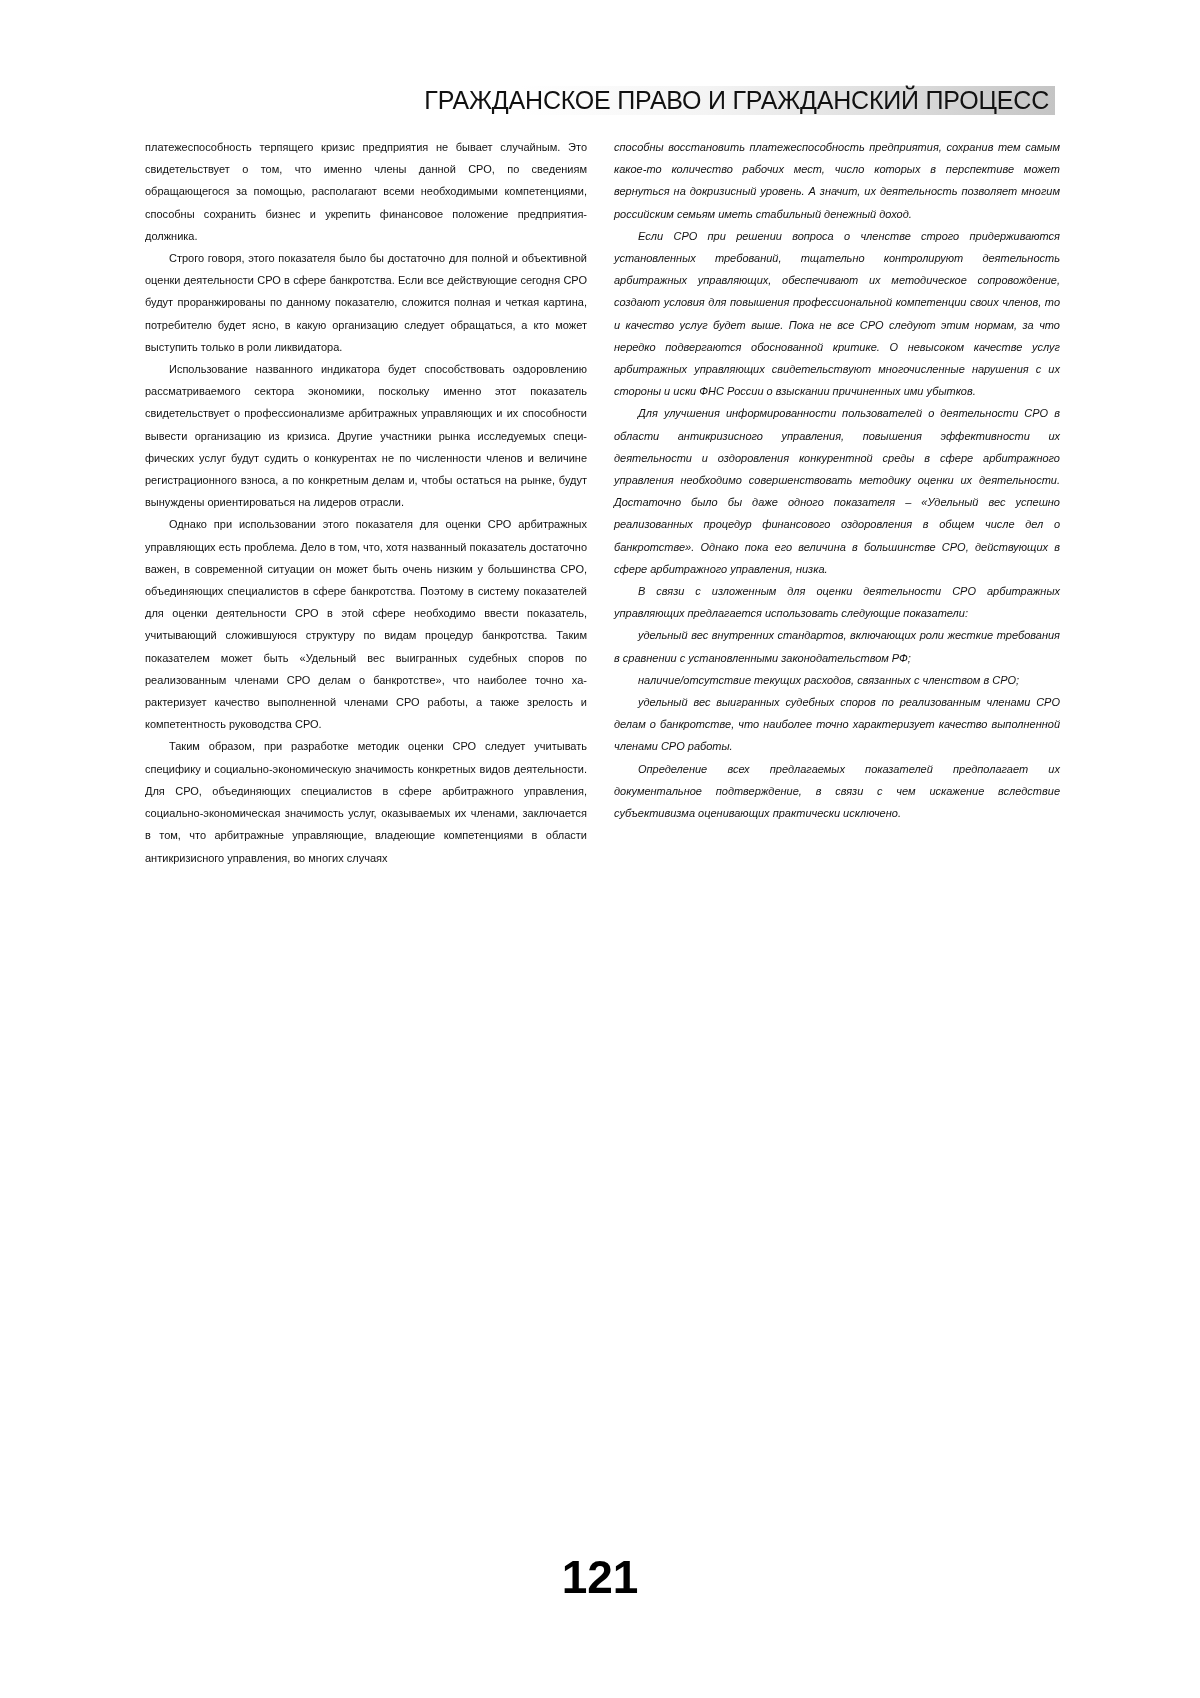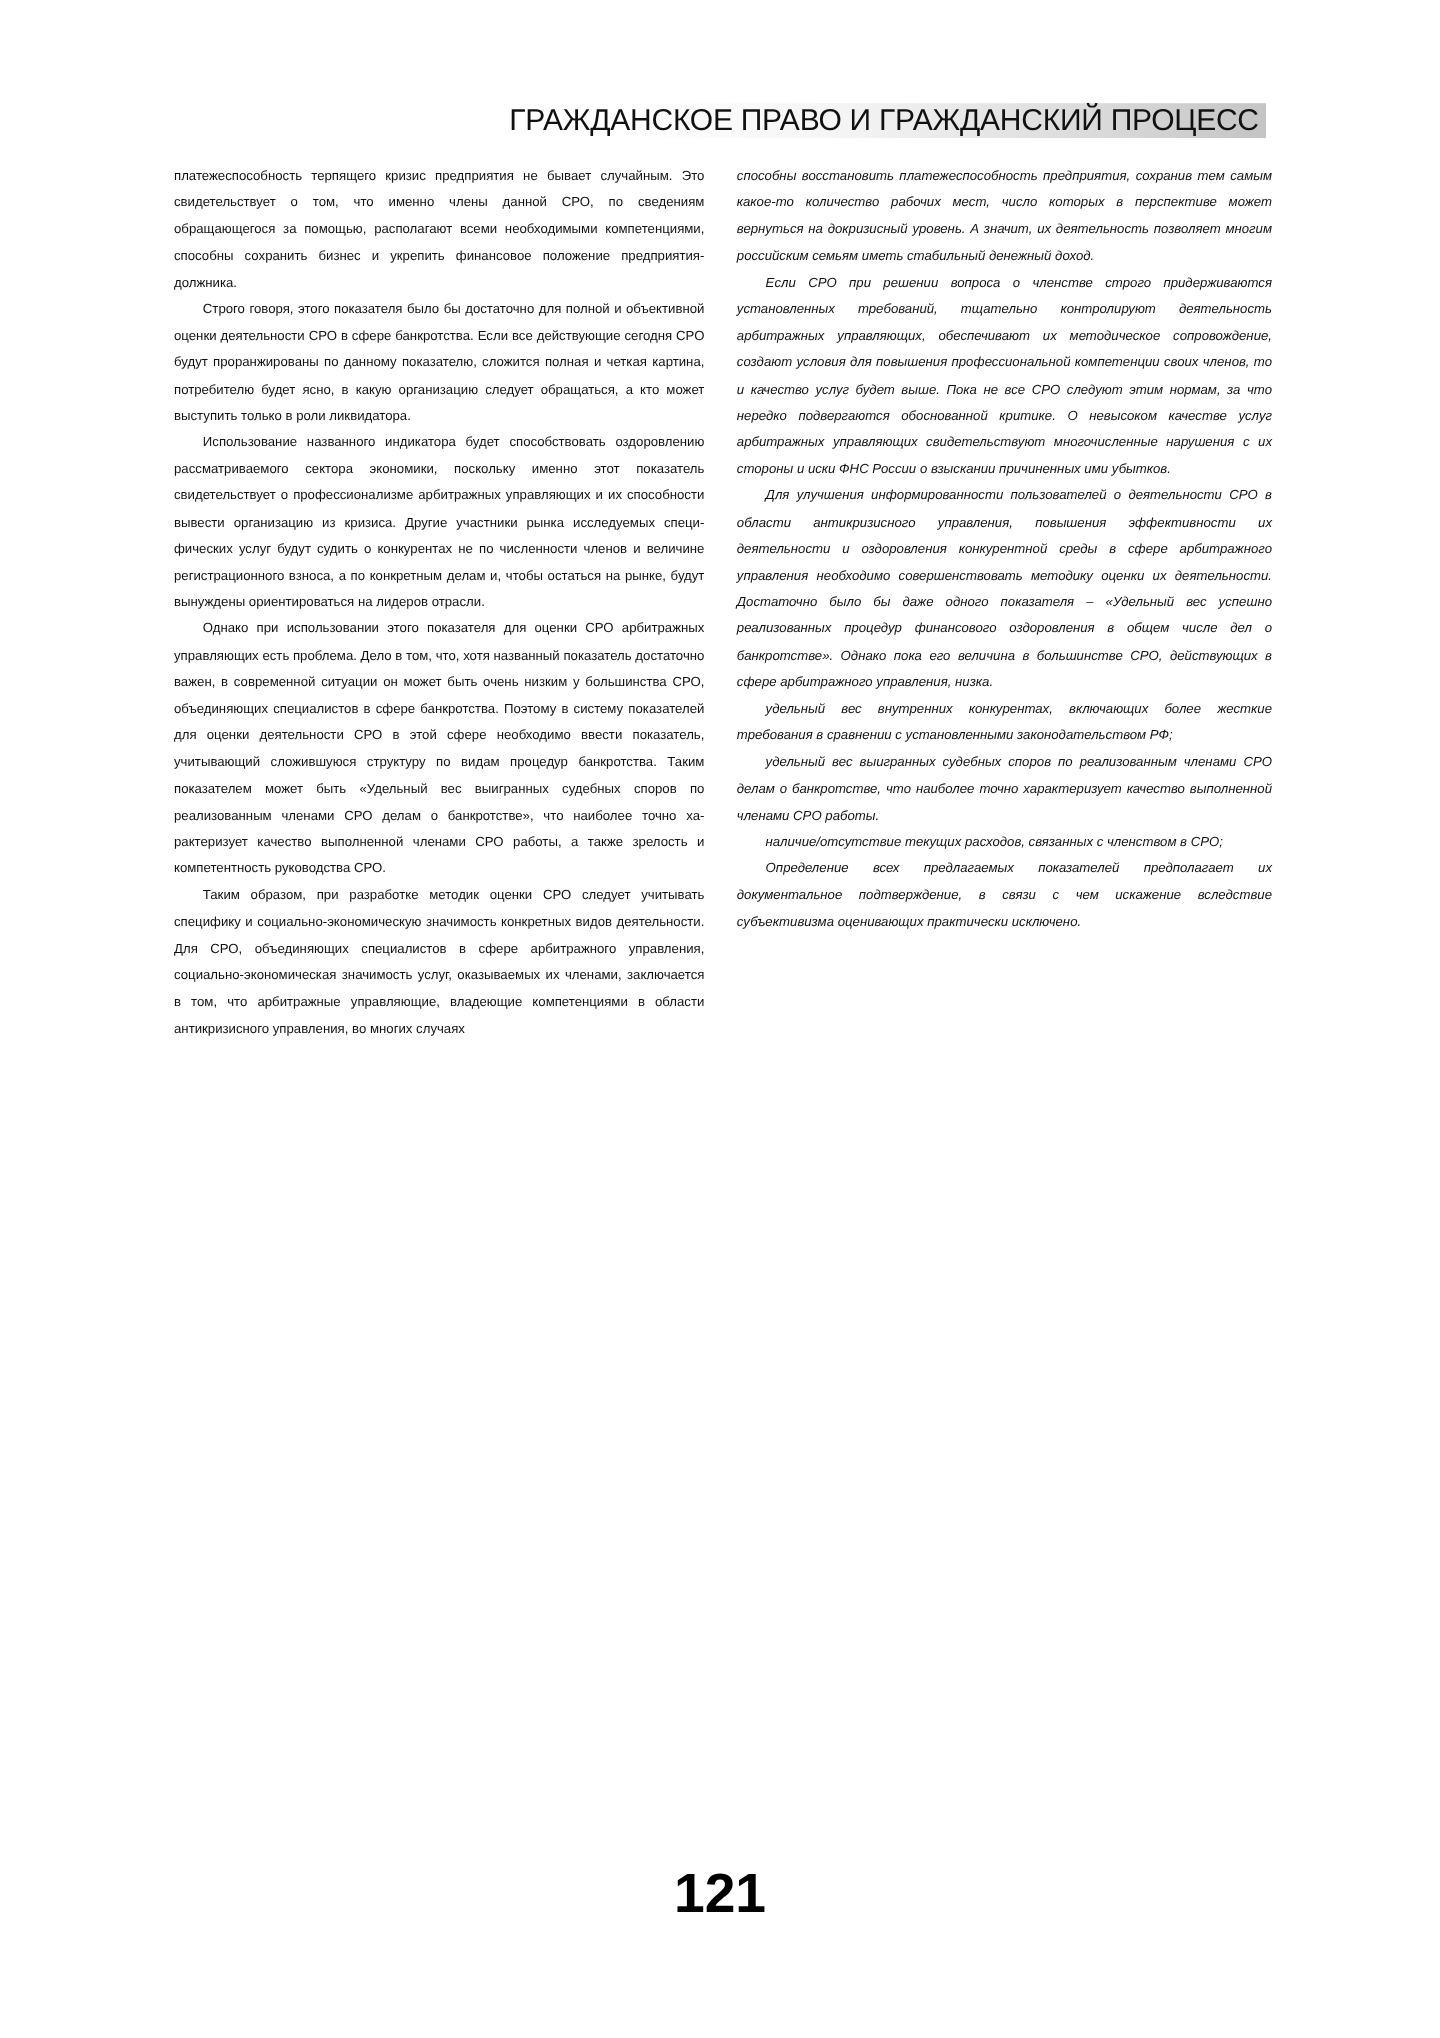--- a/index.html
+++ b/index.html
@@ -74,19 +74,20 @@
   <p>Строго говоря, этого показателя было бы достаточно для полной и объективной оценки деятельности СРО в сфере банкротства. Если все действующие сегодня СРО будут проран­жированы по данному показателю, сложится полная и четкая картина, потребителю будет ясно, в какую организацию следует обращать­ся, а кто может выступить только в роли ликви­датора.</p>
   <p>Использование названного индикатора бу­дет способствовать оздоровлению рассматри­ваемого сектора экономики, поскольку именно этот показатель свидетельствует о профес­сионализме арбитражных управляющих и их способности вывести организацию из кризиса. Другие участники рынка исследуемых специ­фических услуг будут судить о конкурентах не по численности членов и величине регистраци­онного взноса, а по конкретным делам и, чтобы остаться на рынке, будут вынуждены ориенти­роваться на лидеров отрасли.</p>
   <p>Однако при использовании этого показателя для оценки СРО арбитражных управляющих есть проблема. Дело в том, что, хотя назван­ный показатель достаточно важен, в современ­ной ситуации он может быть очень низким у большинства СРО, объединяющих специали­стов в сфере банкротства. Поэтому в систему показателей для оценки деятельности СРО в этой сфере необходимо ввести показатель, учитывающий сложившуюся структуру по ви­дам процедур банкротства. Таким показателем может быть «Удельный вес выигранных судеб­ных споров по реализованным членами СРО делам о банкротстве», что наиболее точно ха­рактеризует качество выполненной членами СРО работы, а также зрелость и компетент­ность руководства СРО.</p>
   <p>Таким образом, при разработке методик оценки СРО следует учитывать специфику и социально-экономическую значимость кон­кретных видов деятельности. Для СРО, объ­единяющих специалистов в сфере арбитраж­ного управления, социально-экономическая значимость услуг, оказываемых их членами, заключается в том, что арбитражные управля­ющие, владеющие компетенциями в области антикризисного управления, во многих случаях</p>
 </div>
 
 <div class="column right">
   <p class="cont">способны восстановить платежеспособность предприятия, сохранив тем самым какое-то количество рабочих мест, число которых в перспективе может вернуться на докризисный уровень. А значит, их деятельность позволяет многим российским семьям иметь стабильный денежный доход.</p>
   <p>Если СРО при решении вопроса о членстве строго придерживаются установленных требо­ваний, тщательно контролируют деятельность арбитражных управляющих, обеспечивают их методическое сопровождение, создают усло­вия для повышения профессиональной ком­петенции своих членов, то и качество услуг будет выше. Пока не все СРО следуют этим нормам, за что нередко подвергаются обосно­ванной критике. О невысоком качестве услуг арбитражных управляющих свидетельствуют многочисленные нарушения с их стороны и иски ФНС России о взыскании причиненных ими убытков.</p>
   <p>Для улучшения информированности поль­зователей о деятельности СРО в области антикризисного управления, повышения эф­фективности их деятельности и оздоровления конкурентной среды в сфере арбитражного управления необходимо совершенствовать методику оценки их деятельности. Достаточно было бы даже одного показателя – «Удельный вес успешно реализованных процедур фи­нансового оздоровления в общем числе дел о банкротстве». Однако пока его величина в большинстве СРО, действующих в сфере ар­битражного управления, низка.</p>
-  <p>удельный вес внутренних конкурентах, вклю­чающих более жесткие требования в сравне­нии с установленными законодательством РФ;</p>
+  <p>В связи с изложенным для оценки деятель­ности СРО арбитражных управляющих пред­лагается использовать следующие показатели:</p>
+  <p>удельный вес внутренних стандартов, вклю­чающих роли жесткие требования в сравне­нии с установленными законодательством РФ;</p>
+  <p>наличие/отсутствие текущих расходов, свя­занных с членством в СРО;</p>
   <p>удельный вес выигранных судебных споров по реализованным членами СРО делам о бан­кротстве, что наиболее точно характеризует качество выполненной членами СРО работы.</p>
-  <p>наличие/отсутствие текущих расходов, свя­занных с членством в СРО;</p>
   <p>Определение всех предлагаемых пока­зателей предполагает их документальное подтверждение, в связи с чем искажение вследствие субъективизма оценивающих прак­тически исключено.</p>
 </div>
 
 <div class="page-number">121</div>
 
 </body></html>

